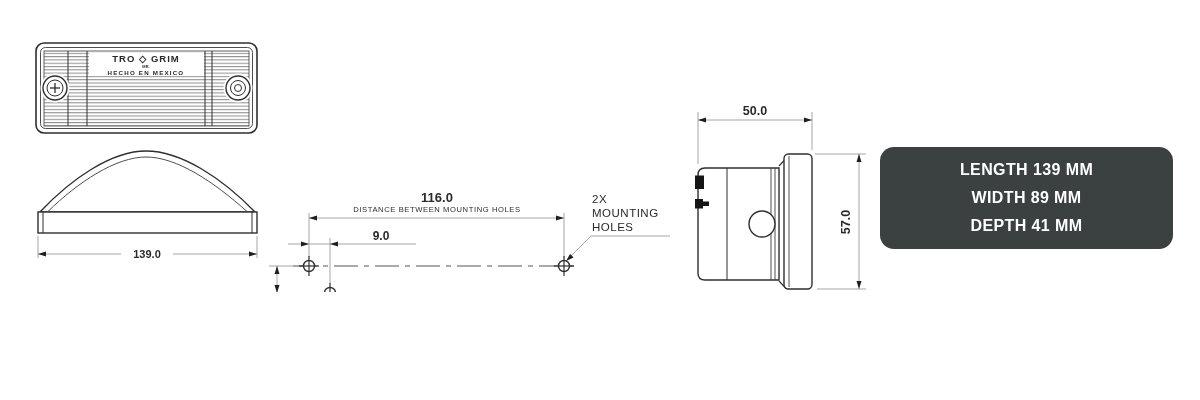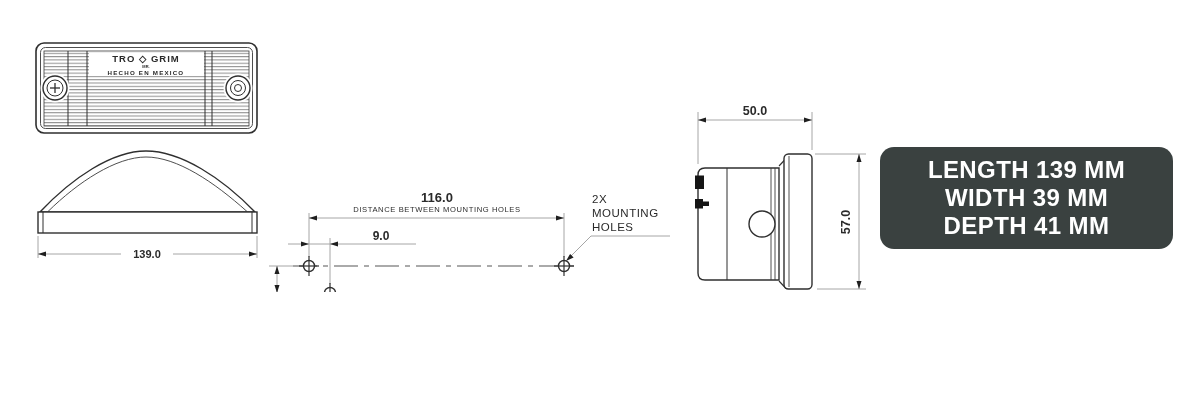--- a/index.html
+++ b/index.html
@@ -7,21 +7,21 @@
          font-family:"Liberation Sans", sans-serif;}
   svg text{font-family:"Liberation Sans", sans-serif;fill:#2a2a2a;}
   .ln{stroke:#2f2f2f;fill:none;}
   .lnw{stroke:#2f2f2f;fill:#ffffff;}
   .thin{stroke:#3a3a3a;fill:none;stroke-width:0.9;}
   .dim{stroke:#a6a6a6;stroke-width:1;fill:none;}
   .arrow{fill:#1f1f1f;stroke:none;}
   .badge{position:absolute;left:880px;top:147px;width:293px;height:102px;
          background:#3a4140;border-radius:14px;display:flex;flex-direction:column;
          align-items:center;justify-content:center;color:#ffffff;font-weight:bold;
-         font-size:24px;line-height:28px;letter-spacing:0.4px;}
+         font-size:16px;line-height:28px;letter-spacing:0.4px;}
 </style>
 </head>
 <body>
 
 <div class="stage">
 
 <svg width="1200" height="400" viewBox="0 0 1200 400">
   <defs>
     <pattern id="ribs" width="6" height="3.3" patternUnits="userSpaceOnUse">
       <line x1="0" y1="0.6" x2="6" y2="0.6" stroke="#4a4a4a" stroke-width="0.7"></line>
@@ -166,17 +166,17 @@
       <polygon class="arrow" points="859,154 856.5,162 861.5,162"></polygon>
       <polygon class="arrow" points="859,289 856.5,281 861.5,281"></polygon>
       <text transform="translate(850,222) rotate(-90)" text-anchor="middle" font-size="12.5" font-weight="600">57.0</text>
     </g>
   </g>
 </svg>
 
 
 <div class="badge">
   <div>LENGTH 139 MM</div>
-  <div>WIDTH 39 MM</div>
+  <div>WIDTH 89 MM</div>
   <div>DEPTH 41 MM</div>
 </div>
 
 </div>
 
 </body></html>

